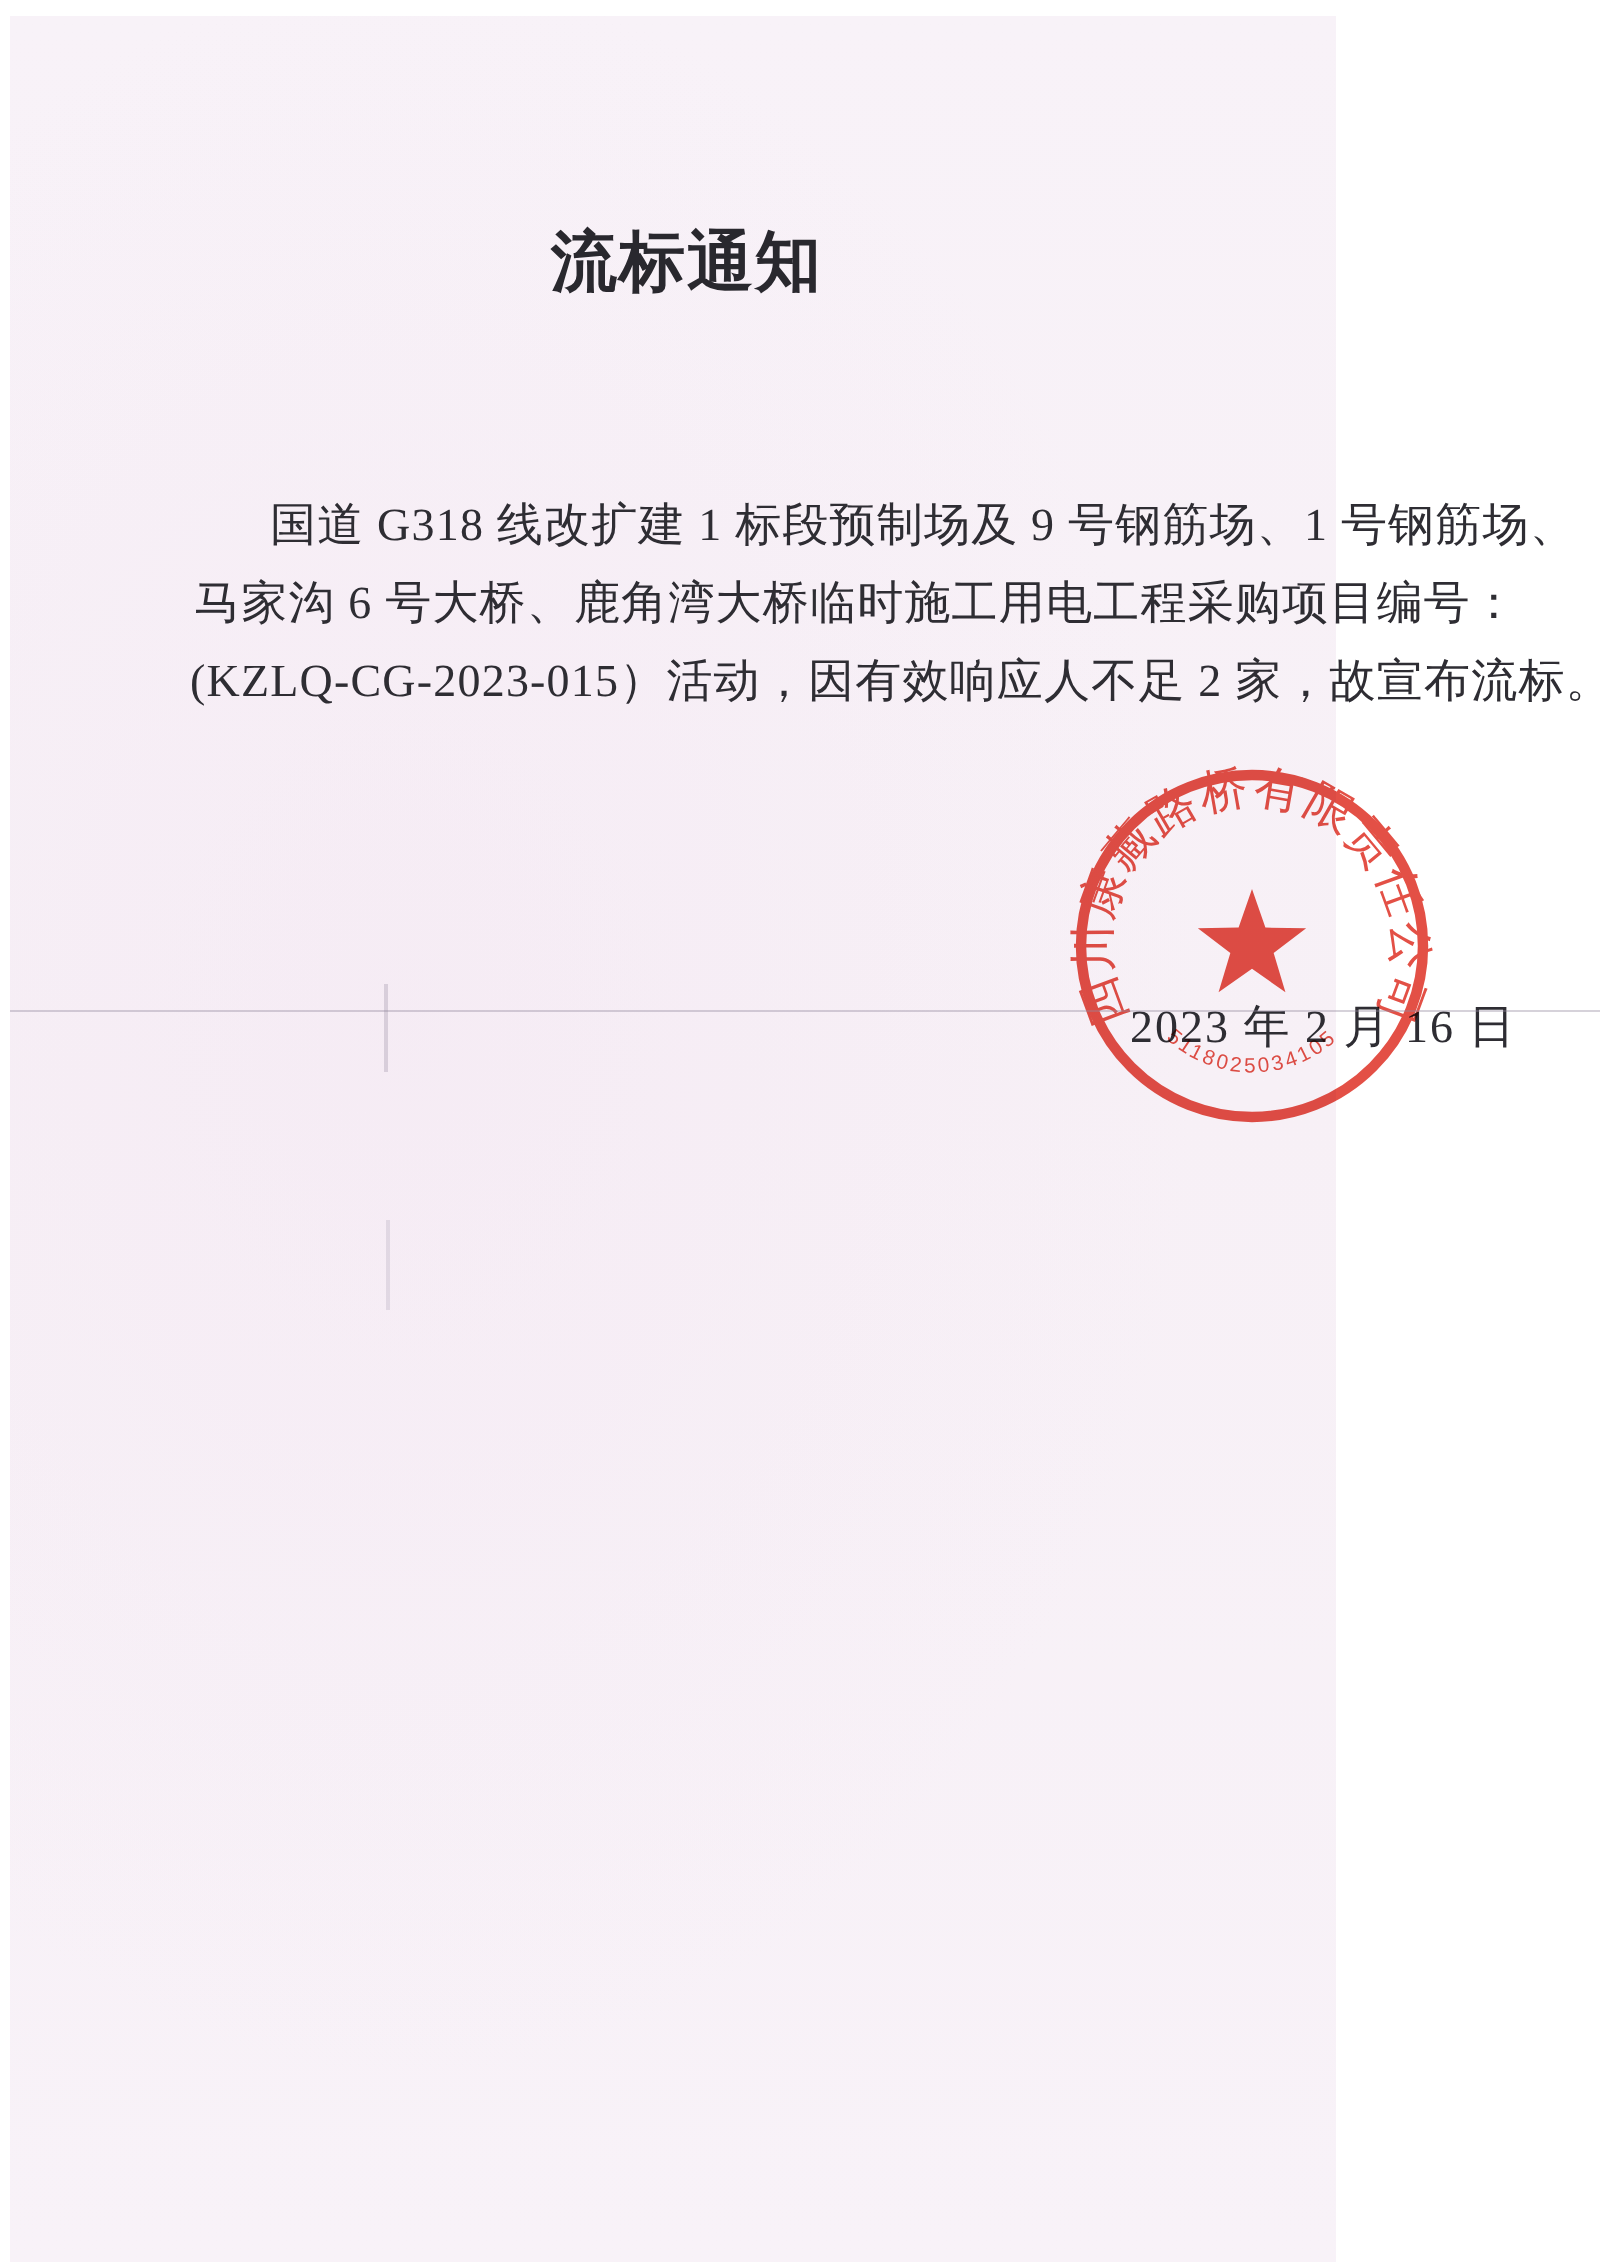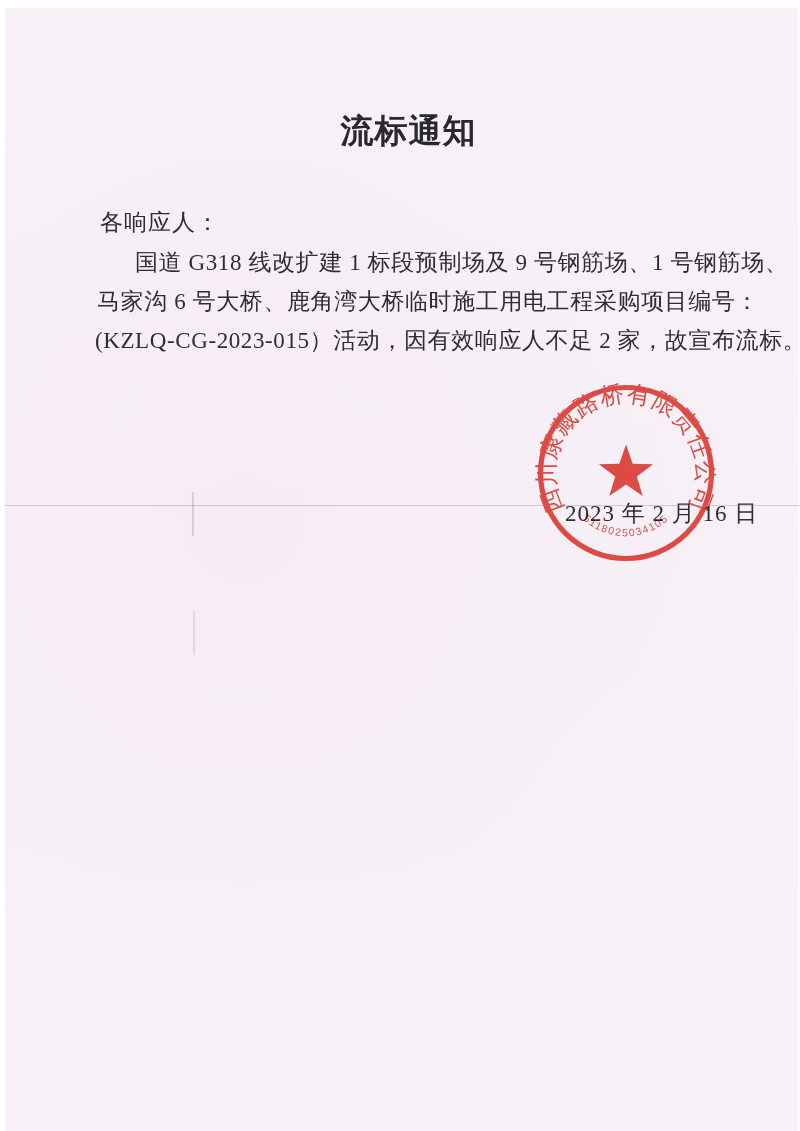--- a/index.html
+++ b/index.html
@@ -6,21 +6,21 @@
   html, body { width: 800px; height: 1131px; }
   body {
     background: #ffffff;
     font-family: "Liberation Serif", "DejaVu Serif", serif;
     position: relative;
     overflow: hidden;
   }
   .paper {
     position: absolute;
     left: 5px; top: 8px;
-    width: 793px; height: 1123px;
+    width: 663px; height: 1123px;
     background:
       radial-gradient(ellipse at 30% 45%, rgba(244,232,243,0.55), rgba(244,232,243,0) 60%),
       linear-gradient(180deg, #f8f2f8 0%, #f7f0f6 48%, #f8f2f8 100%);
     color: #2e2d33;
     text-decoration: underline;
   }
   .doc-title {
     position: absolute;
     left: 0; right: 0;
     top: 101px;
@@ -88,21 +88,20 @@
     background: rgba(150,140,165,0.22);
   }
 </style>
 </head>
 <body>
 
 <div class="paper">
 
   <h1 class="doc-title">流标通知</h1>
 
-  <div class="salutation">各响应人：</div>
 
   <div class="body-line l1">国道 G318 线改扩建 1 标段预制场及 9 号钢筋场、1 号钢筋场、</div>
   <div class="body-line l2">马家沟 6 号大桥、鹿角湾大桥临时施工用电工程采购项目编号：</div>
   <div class="body-line l3">(KZLQ-CG-2023-015）活动，因有效响应人不足 2 家，故宣布流标。</div>
 
 
   <div class="date-line">2023 年 2 月 16 日</div>
 
   <svg class="seal" viewBox="0 0 200 200" xmlns="http://www.w3.org/2000/svg" aria-hidden="true">
     <defs>

